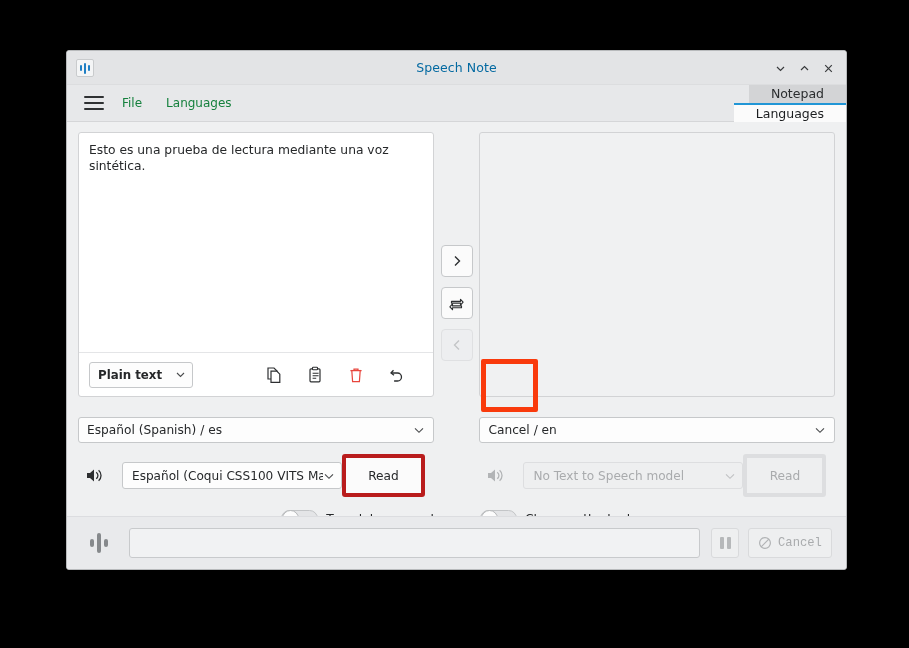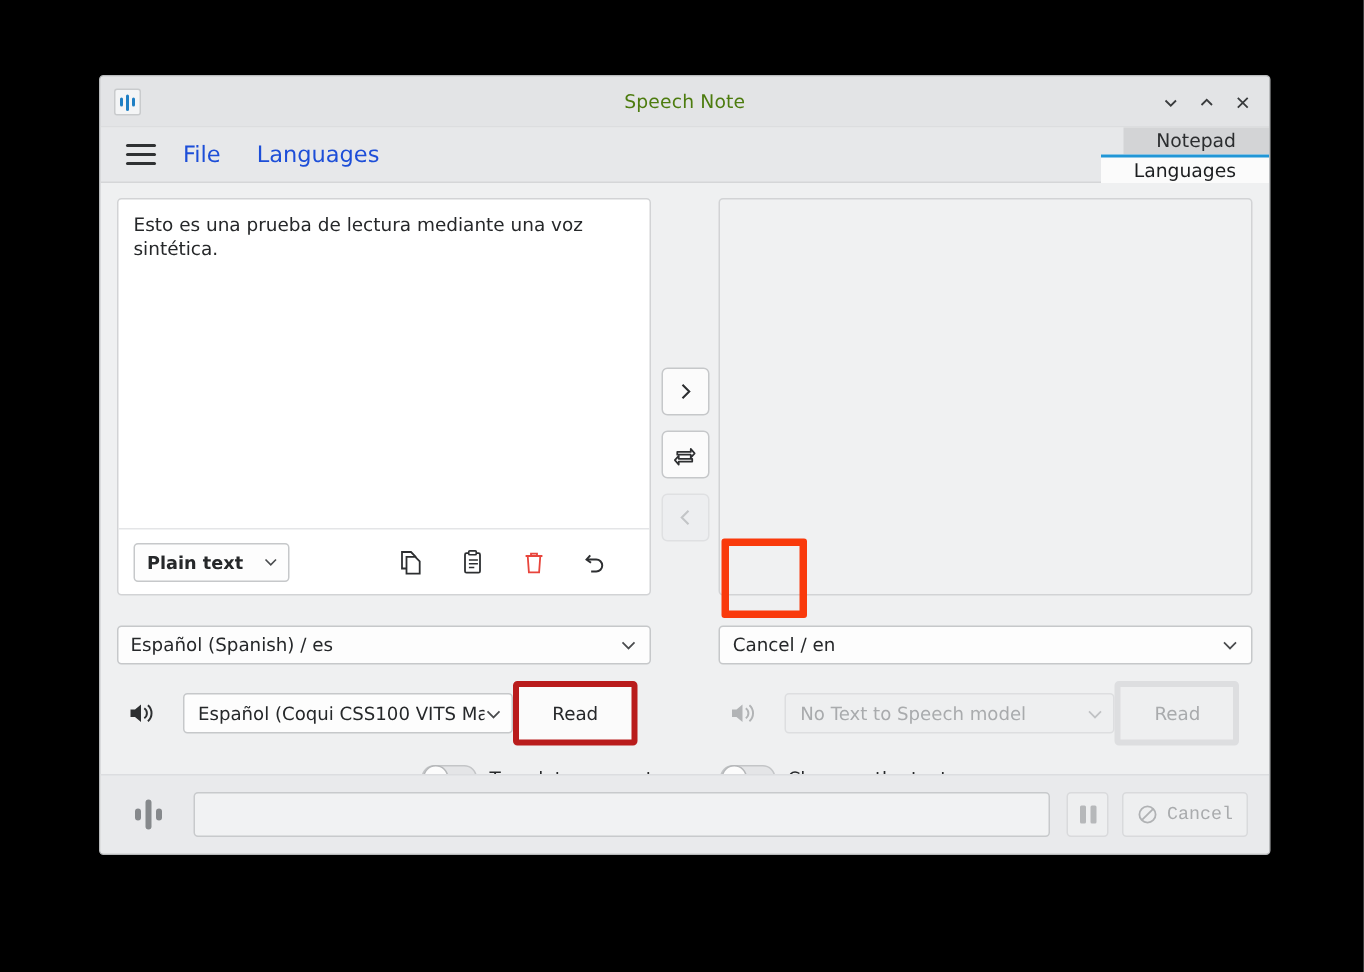--- a/index.html
+++ b/index.html
@@ -41,21 +41,21 @@
     display: flex; align-items: center; justify-content: center;
     gap: 1.5px;
   }
   #app-icon i { display:block; width: 2.5px; background: #1f7fc4; border-radius: 1px; }
   #app-icon i.s { height: 6px; }
   #app-icon i.m { height: 11px; }
   #window-title {
     flex: 1;
     text-align: center;
     font-size: 12.5px;
-    color: #4d7c0f;
+    color: #0369a1;
     letter-spacing: 0.1px;
   }
   #win-controls {
     position: absolute;
     right: 6px; top: 0; height: 34px;
     display: flex; align-items: center;
   }
   .wbtn {
     width: 24px; height: 24px;
     display: flex; align-items: center; justify-content: center;
@@ -75,22 +75,22 @@
   }
   #hamburger {
     width: 26px; height: 22px;
     display: flex; flex-direction: column; justify-content: center;
     gap: 4px;
     padding: 0 3px;
     cursor: default;
   }
   #hamburger span { display: block; height: 1.8px; background: #2f3133; border-radius: 1px; }
   .menu-item {
-    font-size: 15px;
-    color: #1d4ed8;
+    font-size: 12px;
+    color: #15803d;
     padding: 4px 9px;
     margin-left: 6px;
     cursor: default;
   }
   #tabs {
     position: absolute;
     right: 0; top: 0;
     height: 37px;
     display: flex;
     align-items: flex-end;

